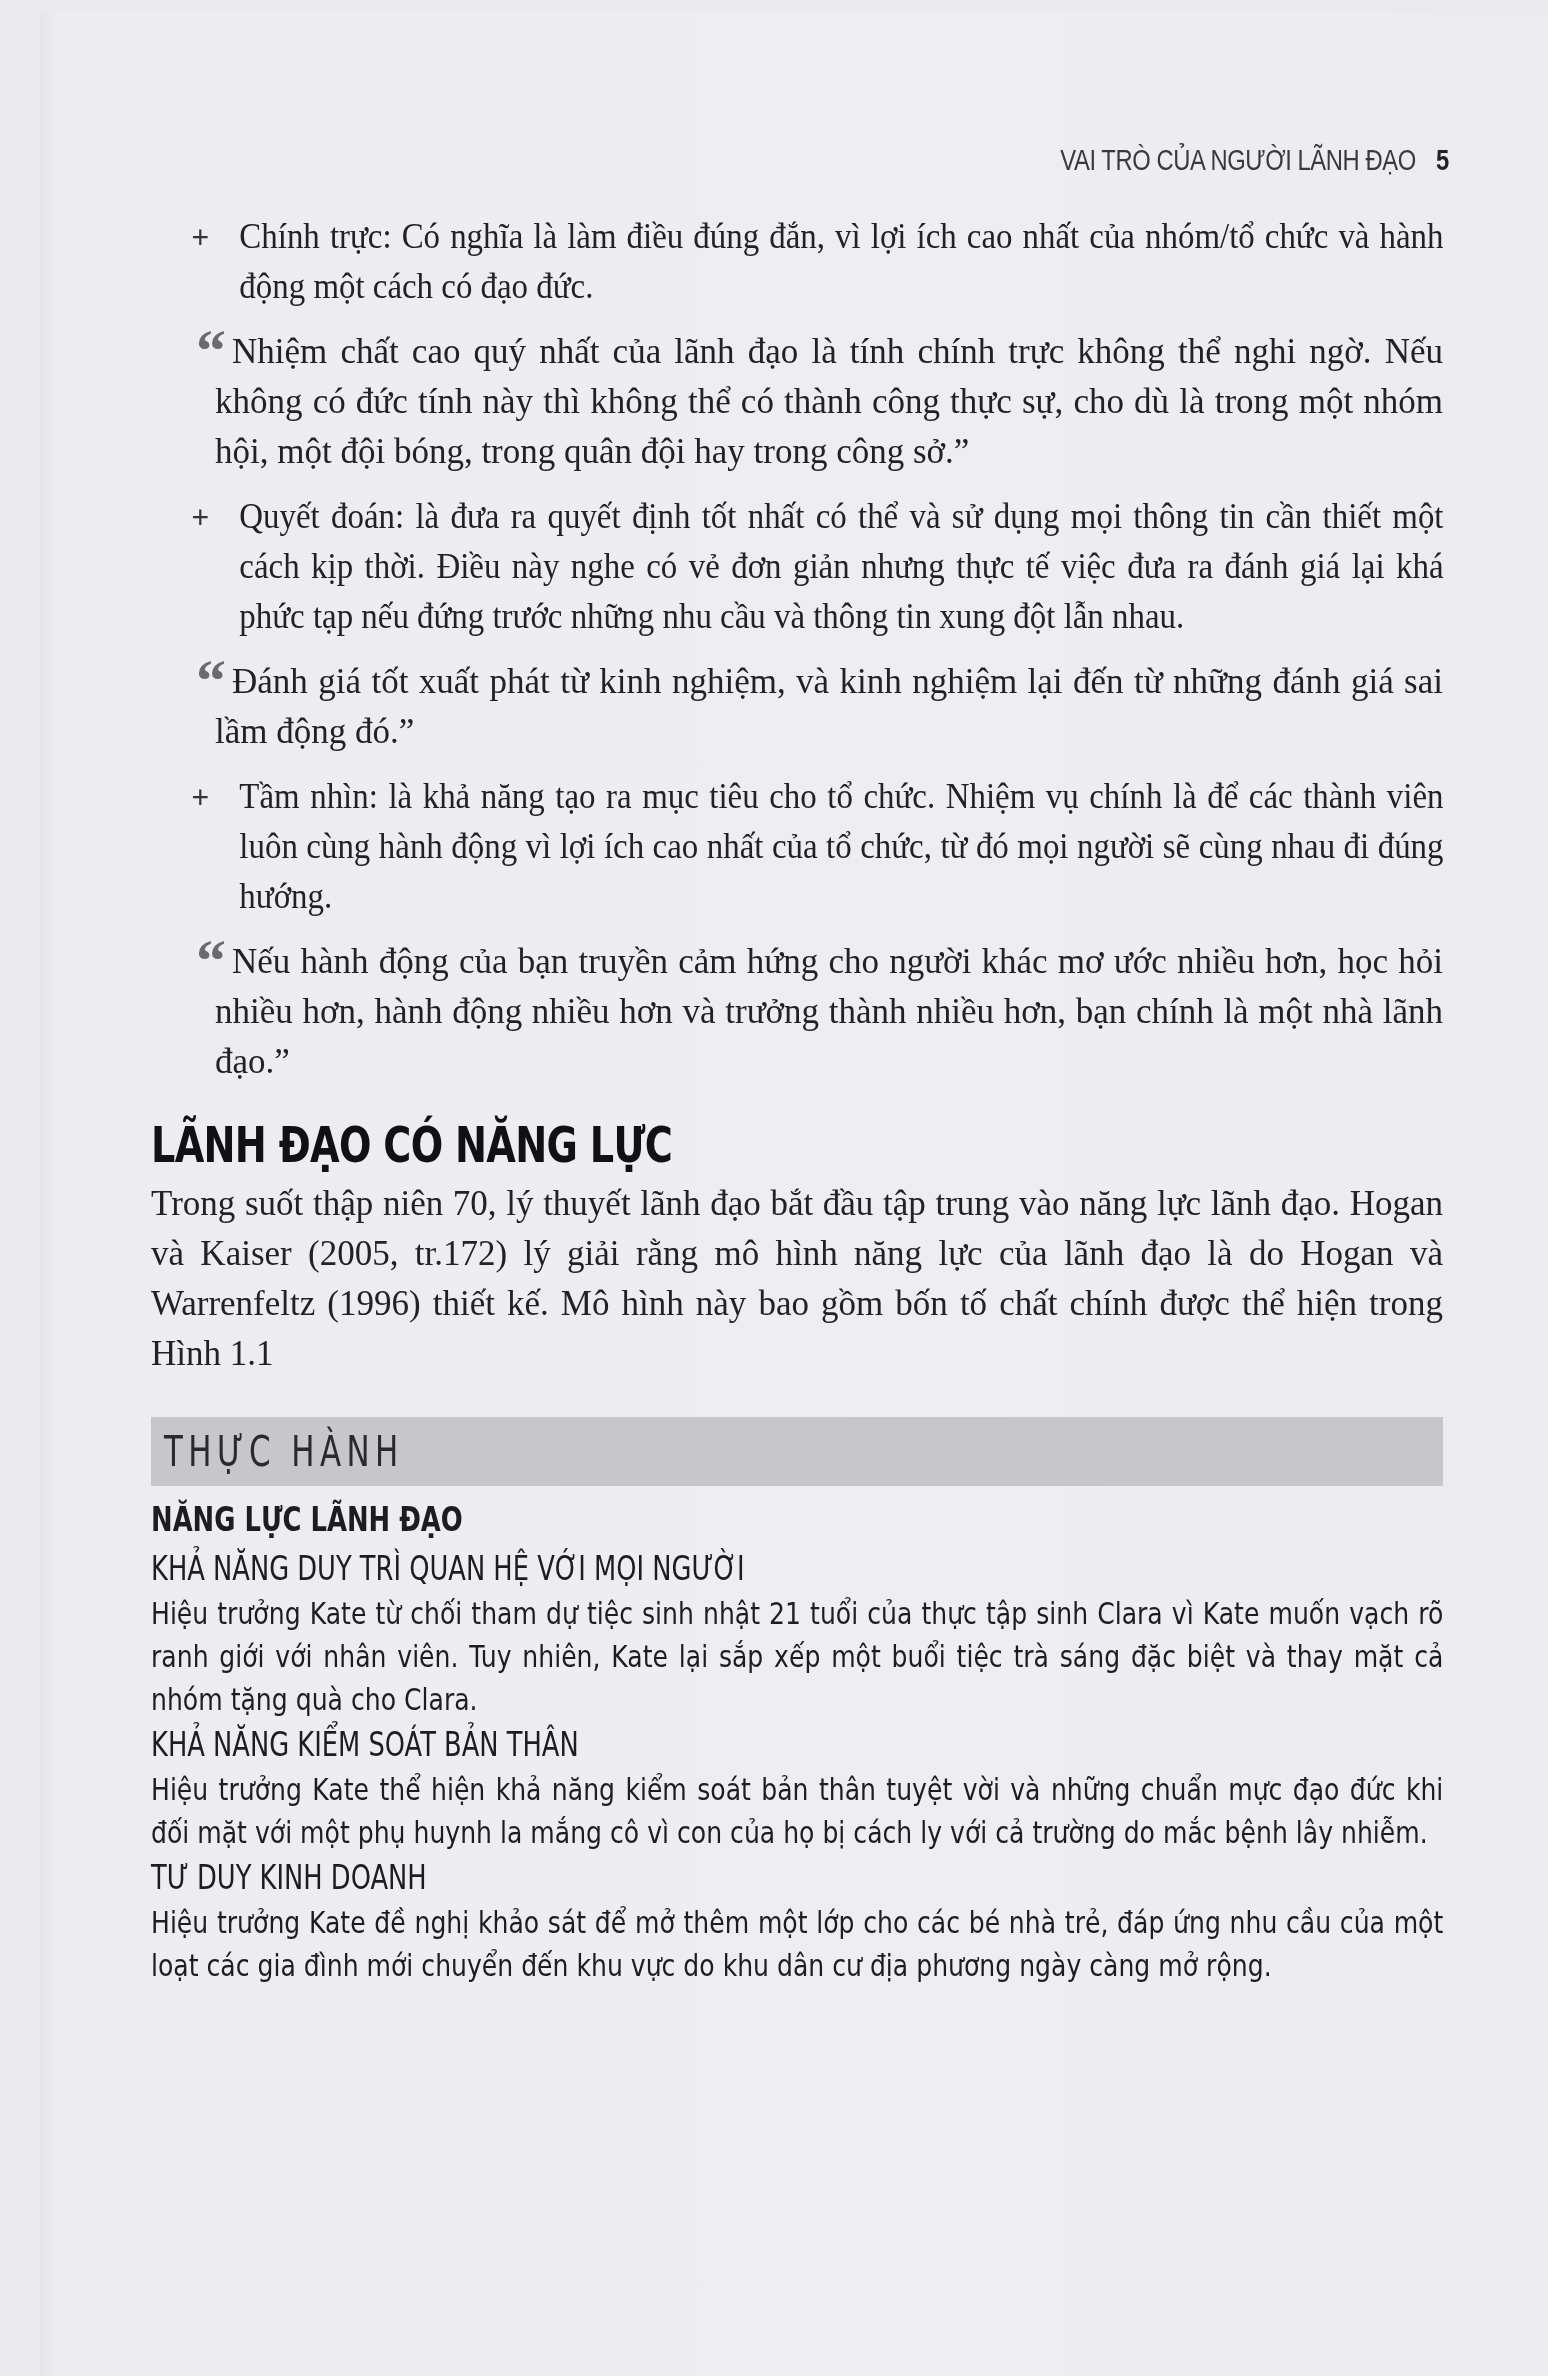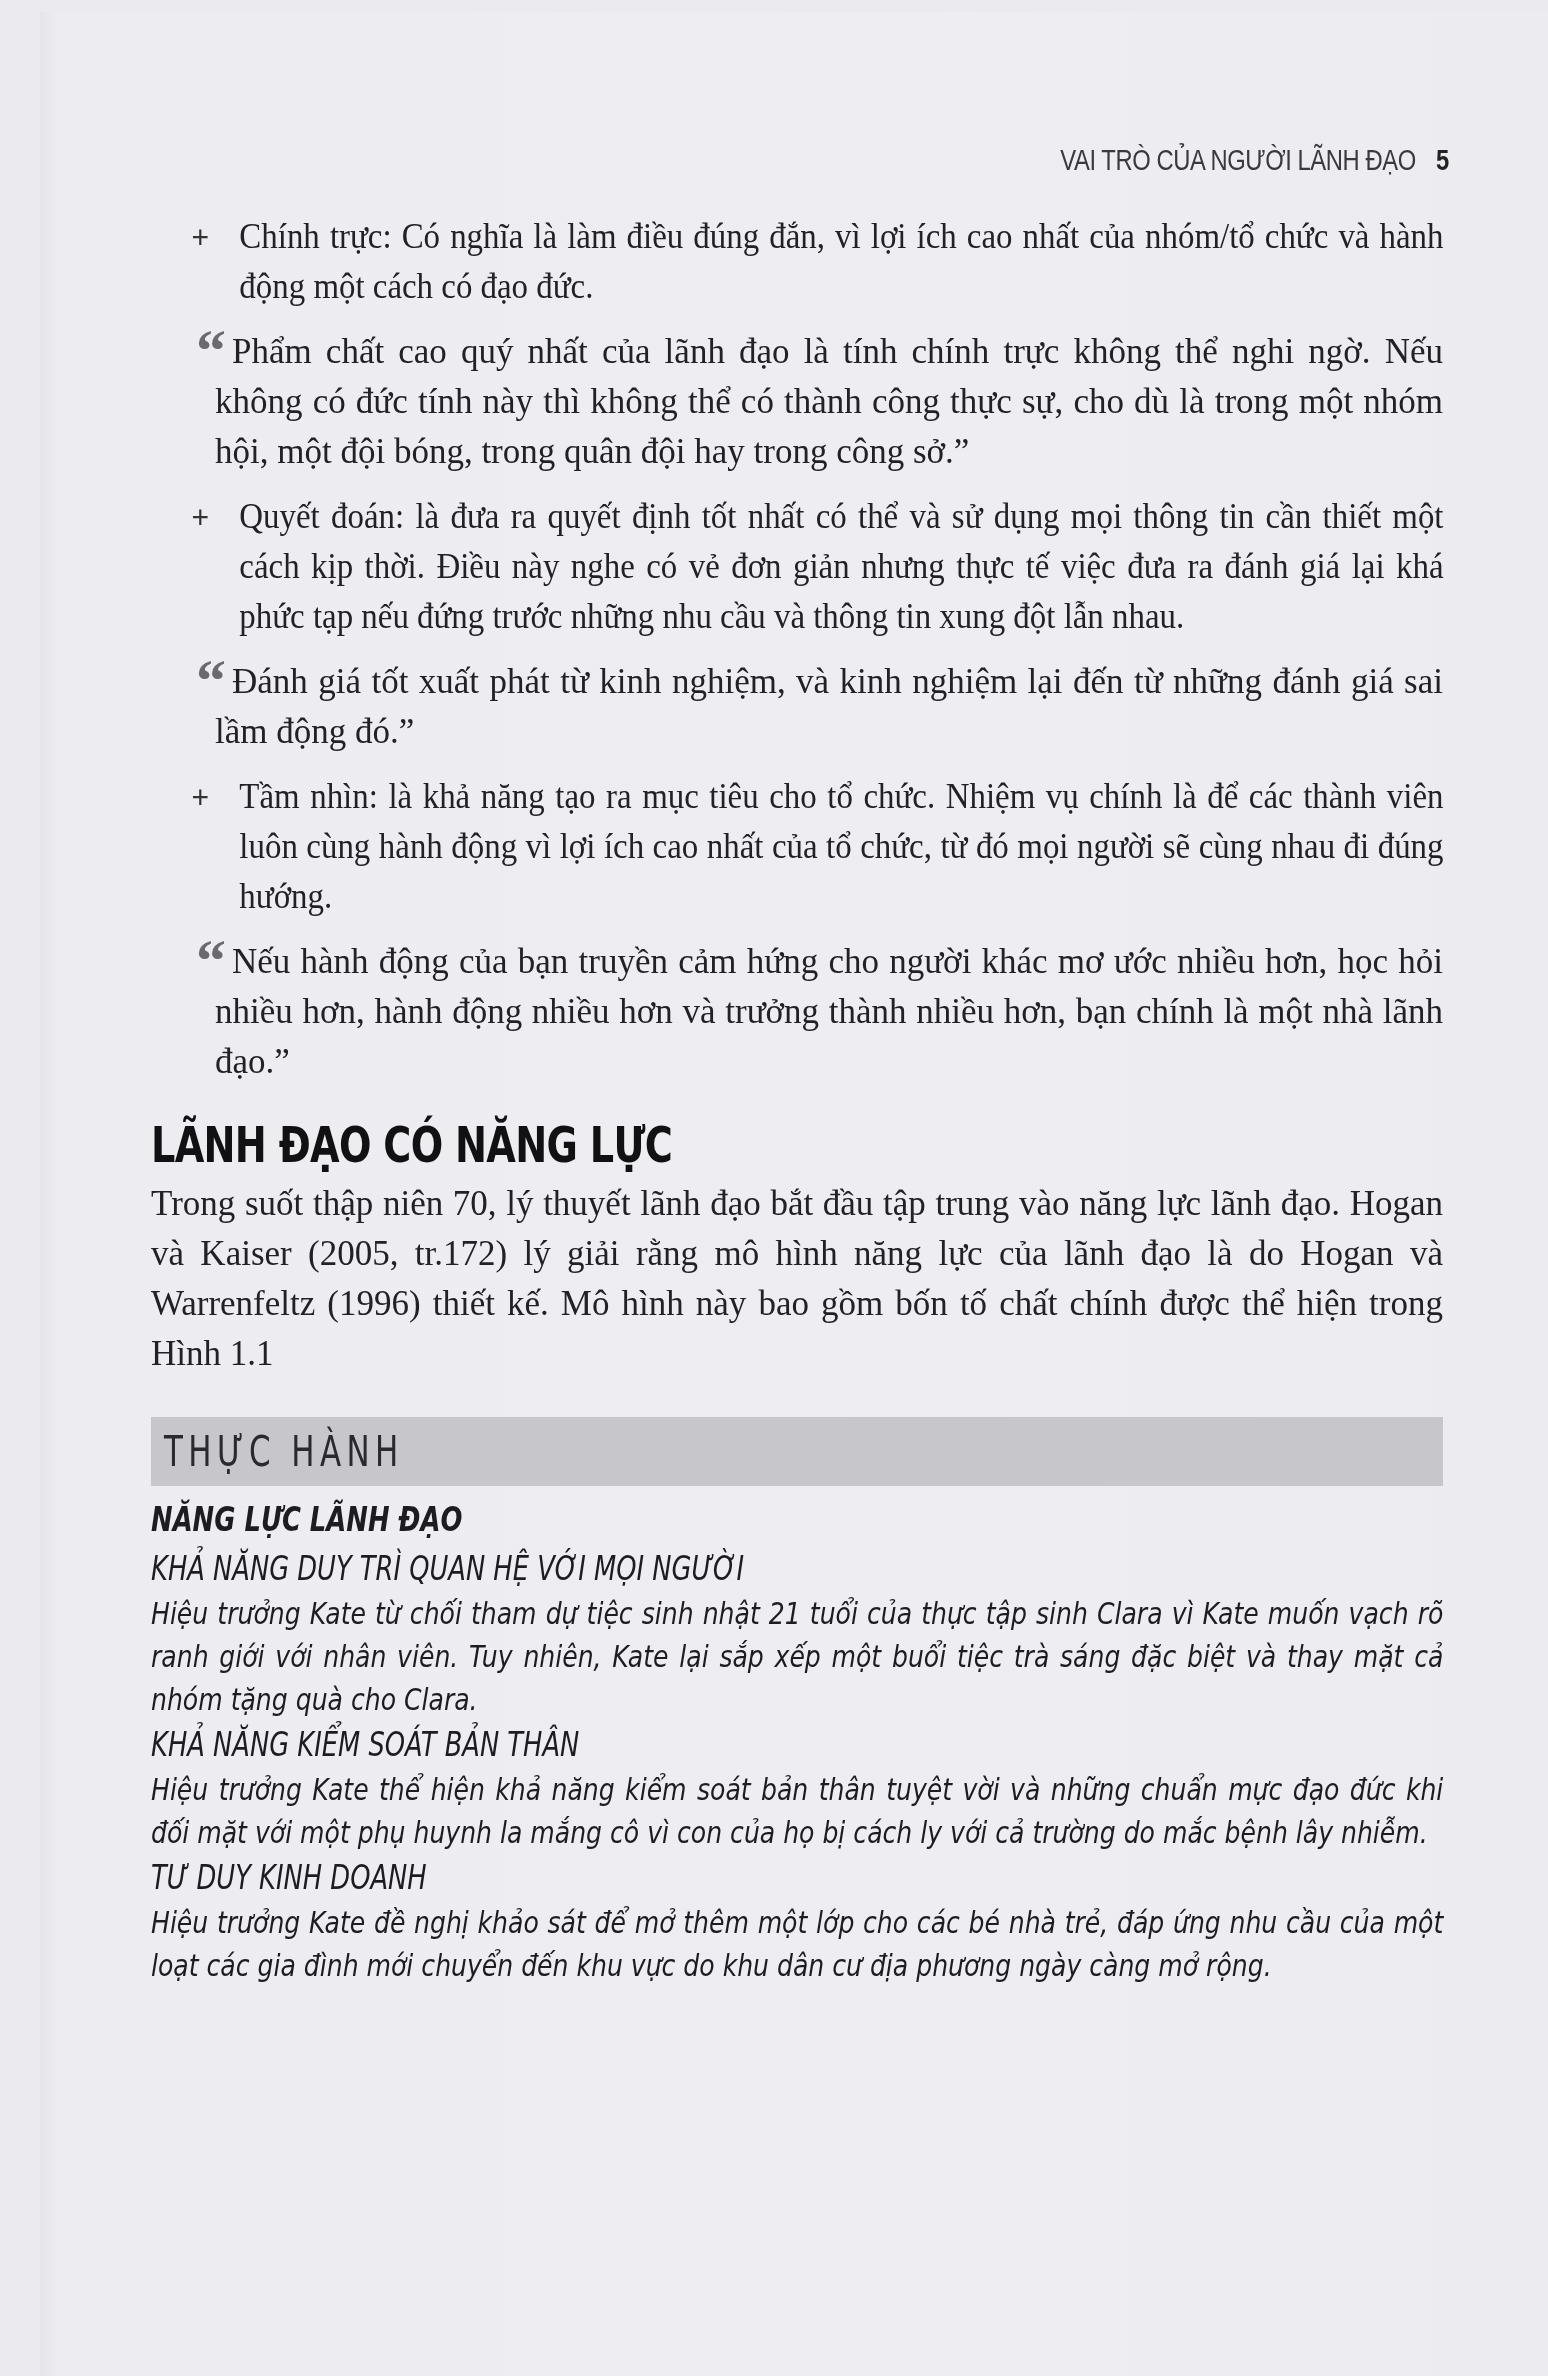--- a/index.html
+++ b/index.html
@@ -166,21 +166,21 @@
   <div class="content">
 
     <p class="serif bullet">
       <span class="plus">+</span>
       <span>Chính trực: Có nghĩa là làm điều đúng đắn, vì lợi ích cao nhất của nhóm/tổ chức và hành động một cách có đạo đức.</span>
     </p>
     <div class="gap-sm"></div>
 
     <p class="serif quote">
       <span class="qmark">“</span>
-      <span class="qtext">Phẩm chất cao quý nhất của lãnh đạo là tính chính trực không thể nghi ngờ. Nếu không có đức tính này thì không thể có thành công thực sự, cho dù là trong một nhóm hội, một đội bóng, trong quân đội hay trong công sở.”</span>
+      <span class="qtext">Nhiệm chất cao quý nhất của lãnh đạo là tính chính trực không thể nghi ngờ. Nếu không có đức tính này thì không thể có thành công thực sự, cho dù là trong một nhóm hội, một đội bóng, trong quân đội hay trong công sở.”</span>
     </p>
     <div class="gap-sm"></div>
 
     <p class="serif bullet">
       <span class="plus">+</span>
       <span>Quyết đoán: là đưa ra quyết định tốt nhất có thể và sử dụng mọi thông tin cần thiết một cách kịp thời. Điều này nghe có vẻ đơn giản nhưng thực tế việc đưa ra đánh giá lại khá phức tạp nếu đứng trước những nhu cầu và thông tin xung đột lẫn nhau.</span>
     </p>
     <div class="gap-sm"></div>
 
     <p class="serif quote">
@@ -201,21 +201,21 @@
     </p>
     <div class="gap-md"></div>
 
     <h2 class="section-heading">LÃNH ĐẠO CÓ NĂNG LỰC</h2>
     <p class="serif plain-para">Trong suốt thập niên 70, lý thuyết lãnh đạo bắt đầu tập trung vào năng lực lãnh đạo. Hogan và Kaiser (2005, tr.172) lý giải rằng mô hình năng lực của lãnh đạo là do Hogan và Warrenfeltz (1996) thiết kế. Mô hình này bao gồm bốn tố chất chính được thể hiện trong Hình 1.1</p>
 
     <div class="practice-bar">
       <span class="label">THỰC HÀNH</span>
     </div>
 
-    <div class="sans-block" style="margin-top:7.5px;font-style:italic;">
+    <div class="sans-block" style="margin-top:7.5px;">
       <p class="sub-title">NĂNG LỰC LÃNH ĐẠO</p>
 
       <p class="sub-head">KHẢ NĂNG DUY TRÌ QUAN HỆ VỚI MỌI NGƯỜI</p>
       <p class="sans-para">Hiệu trưởng Kate từ chối tham dự tiệc sinh nhật 21 tuổi của thực tập sinh Clara vì Kate muốn vạch rõ ranh giới với nhân viên. Tuy nhiên, Kate lại sắp xếp một buổi tiệc trà sáng đặc biệt và thay mặt cả nhóm tặng quà cho Clara.</p>
 
       <p class="sub-head">KHẢ NĂNG KIỂM SOÁT BẢN THÂN</p>
       <p class="sans-para">Hiệu trưởng Kate thể hiện khả năng kiểm soát bản thân tuyệt vời và những chuẩn mực đạo đức khi đối mặt với một phụ huynh la mắng cô vì con của họ bị cách ly với cả trường do mắc bệnh lây nhiễm.</p>
 
       <p class="sub-head">TƯ DUY KINH DOANH</p>
       <p class="sans-para">Hiệu trưởng Kate đề nghị khảo sát để mở thêm một lớp cho các bé nhà trẻ, đáp ứng nhu cầu của một loạt các gia đình mới chuyển đến khu vực do khu dân cư địa phương ngày càng mở rộng.</p>

